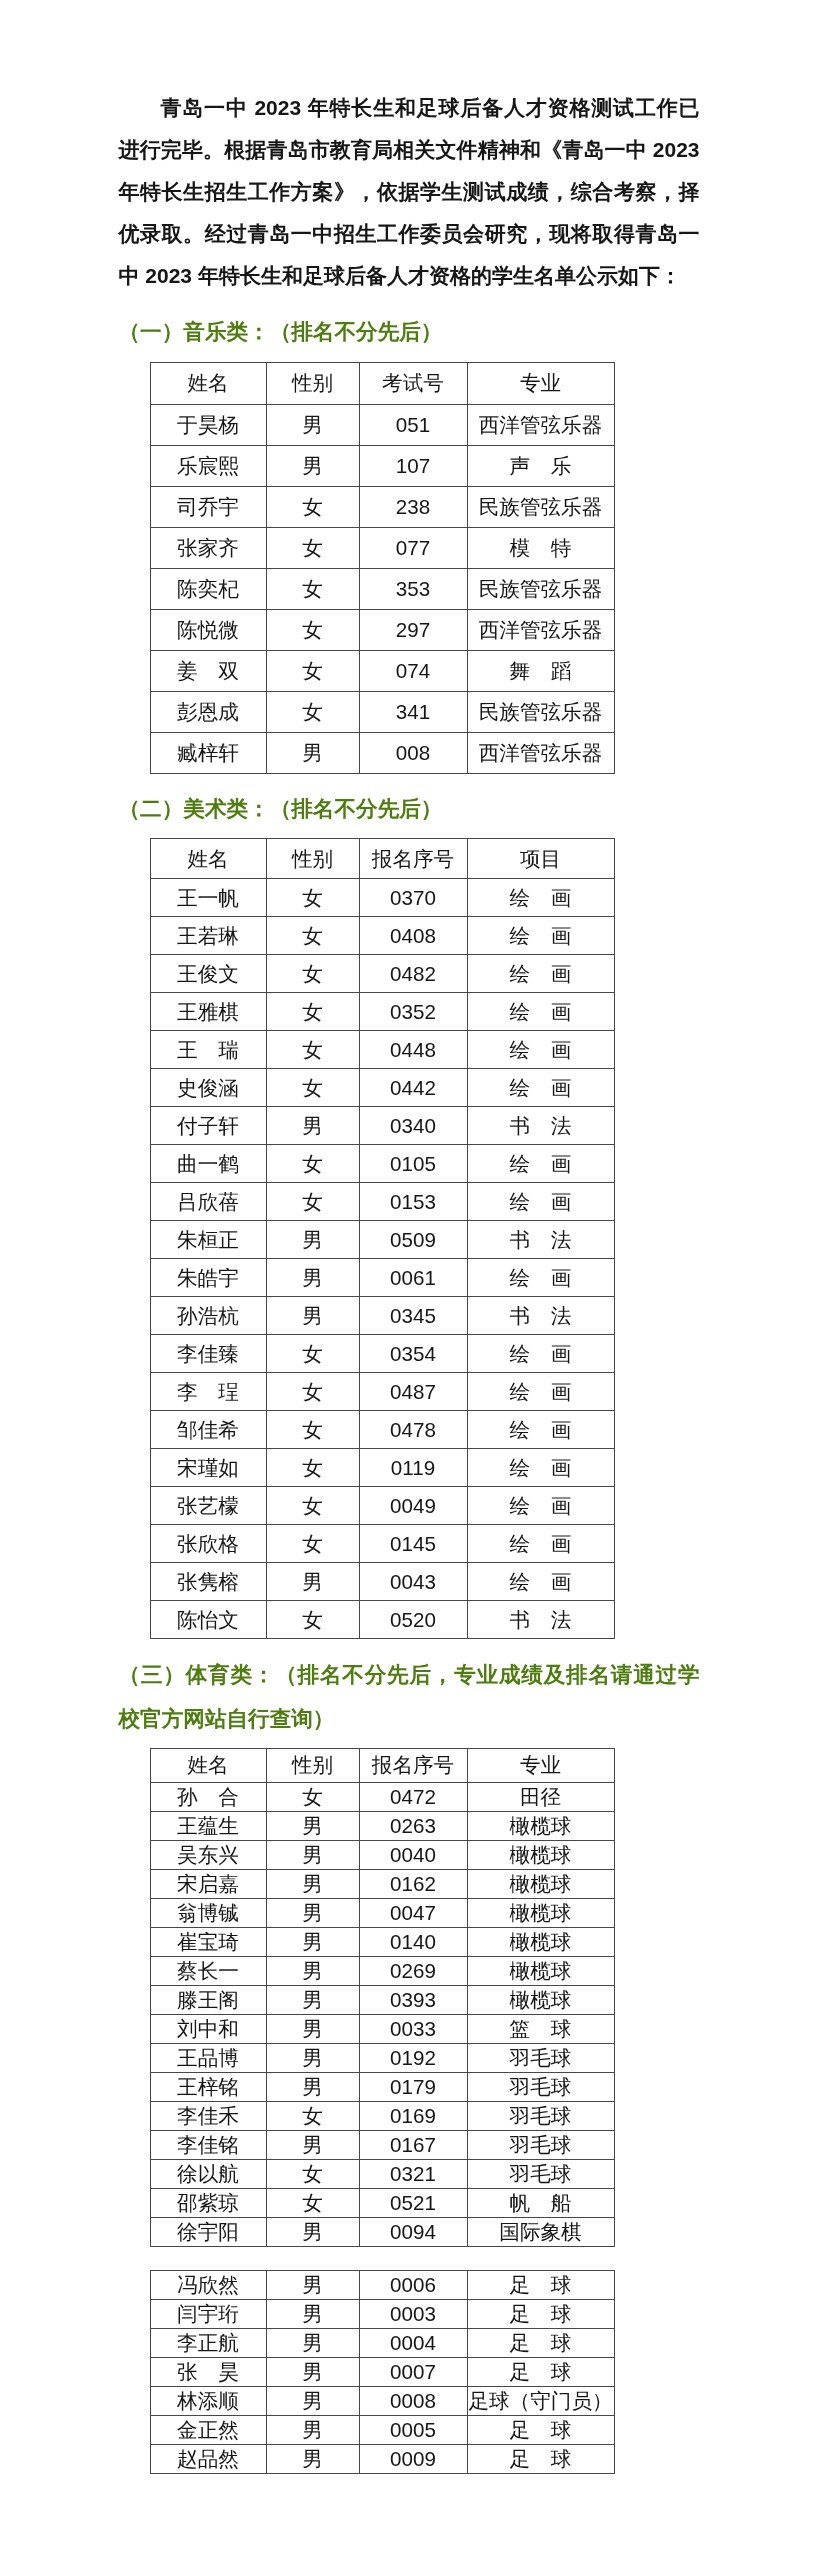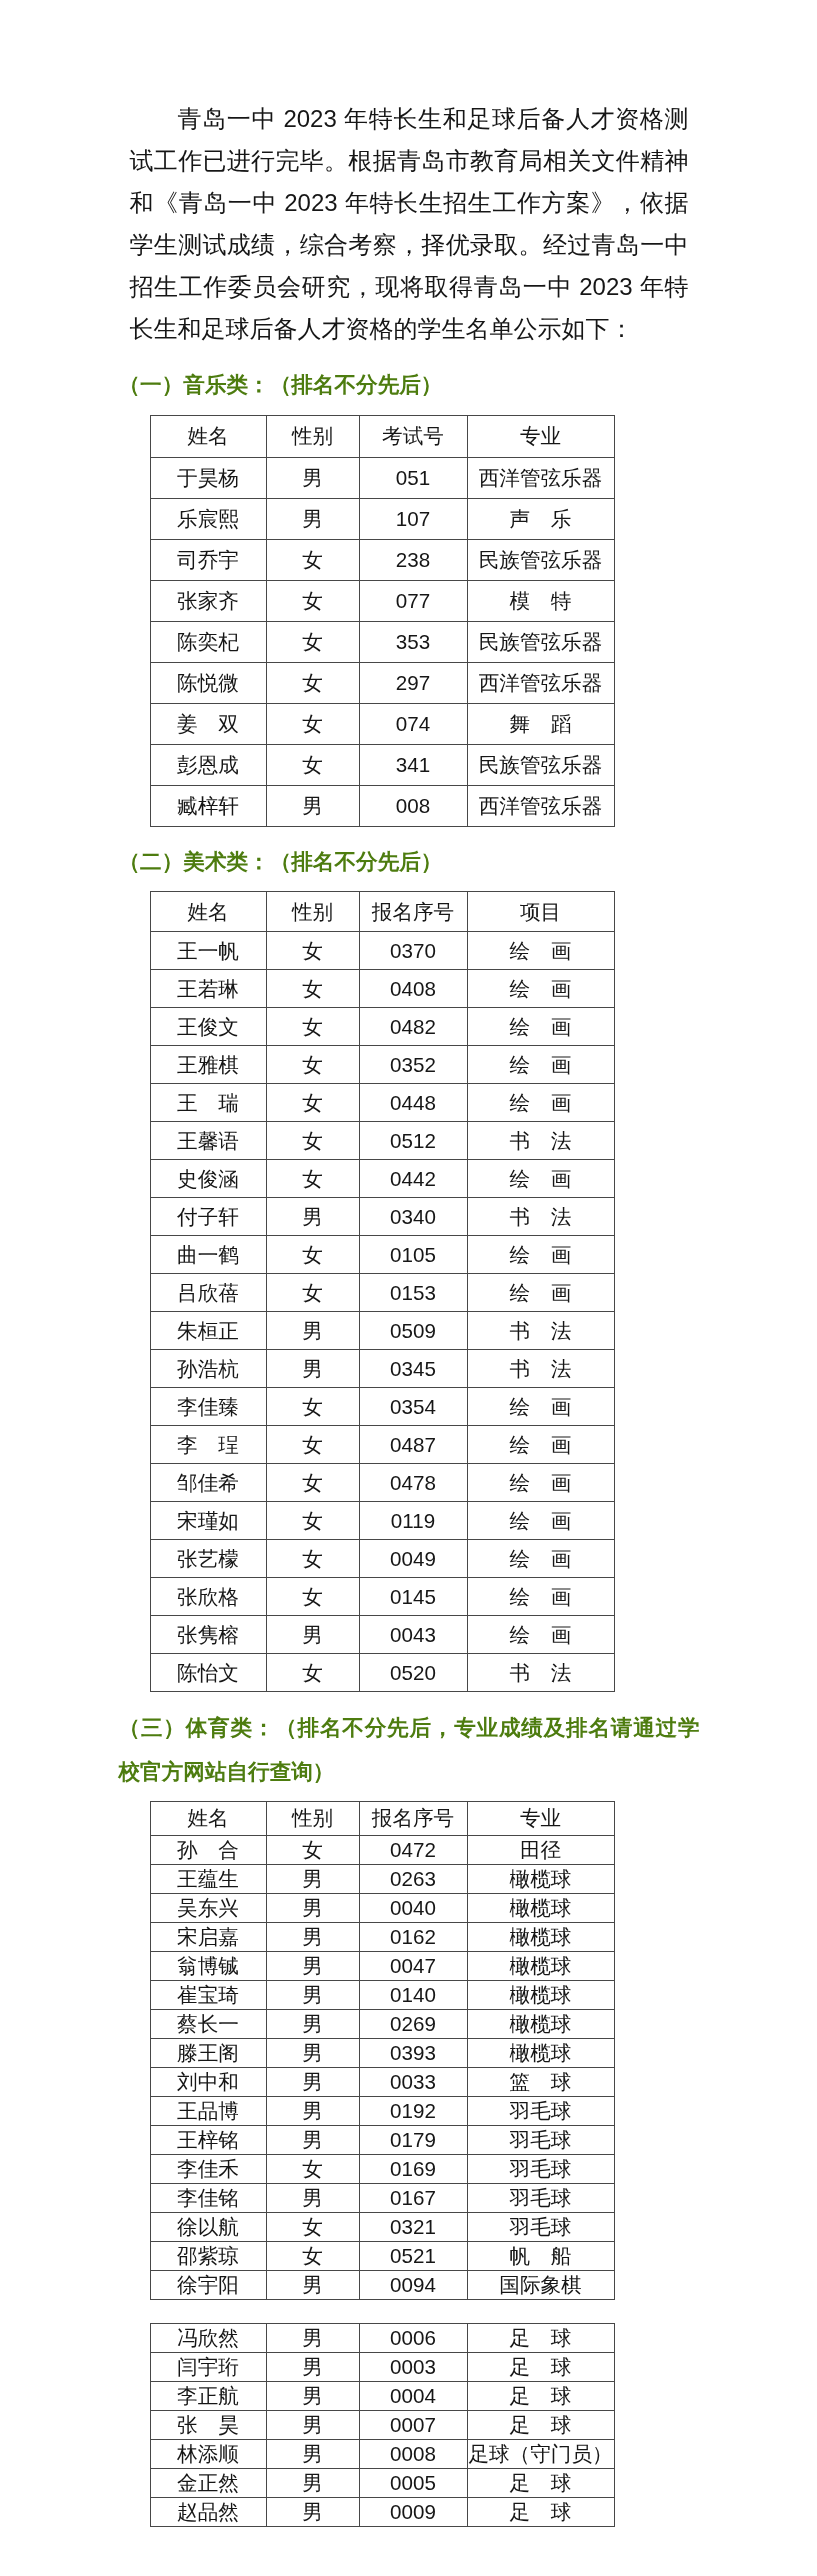--- a/index.html
+++ b/index.html
@@ -1,18 +1,18 @@
 <!DOCTYPE html>
 <html style="font-size:8.2px"><head>
 <meta charset="utf-8">
 <style>
   html,body{margin:0;padding:0;background:#ffffff;}
   body{width:818px;font-family:"Liberation Sans","DejaVu Sans",sans-serif;color:#161616;}
   .page{width:581px;margin:0 auto;padding:87px 0 58px 0;}
-  .intro{font-size:24px;line-height:42px;text-align:justify;text-indent:2em;margin:11px;}
+  .intro{font-size:21px;line-height:42px;text-align:justify;text-indent:2em;margin:0;font-weight:bold;}
   .sec{font-size:21.6px;font-weight:700;line-height:44px;text-align:justify;margin:13.4px 0 7.2px 0;color:#4d7c0f;}
   table.tbl{border-collapse:collapse;table-layout:fixed;width:464px;margin-left:31px;}
   .tbl th,.tbl td{border:1px solid #474747;text-align:center;vertical-align:middle;
       font-size:20.6px;font-weight:400;padding:0;overflow:hidden;white-space:nowrap;}
   .tbl col.c-name{width:116px;}
   .tbl col.c-gender{width:93px;}
   .tbl col.c-number{width:108px;}
   .tbl col.c-major{width:147px;}
   table.music th{height:41px;}
   table.music td{height:40px;}
@@ -145,26 +145,20 @@
           <td>0352</td>
           <td>绘　画</td>
         </tr>
         <tr>
           <td>王　瑞</td>
           <td>女</td>
           <td>0448</td>
           <td>绘　画</td>
         </tr>
         <tr>
-          <td>王馨语</td>
-          <td>女</td>
-          <td>0512</td>
-          <td>书　法</td>
-        </tr>
-        <tr>
           <td>史俊涵</td>
           <td>女</td>
           <td>0442</td>
           <td>绘　画</td>
         </tr>
         <tr>
           <td>付子轩</td>
           <td>男</td>
           <td>0340</td>
           <td>书　法</td>
@@ -179,20 +173,26 @@
           <td>吕欣蓓</td>
           <td>女</td>
           <td>0153</td>
           <td>绘　画</td>
         </tr>
         <tr>
           <td>朱桓正</td>
           <td>男</td>
           <td>0509</td>
           <td>书　法</td>
+        </tr>
+        <tr>
+          <td>朱皓宇</td>
+          <td>男</td>
+          <td>0061</td>
+          <td>绘　画</td>
         </tr>
         <tr>
           <td>孙浩杭</td>
           <td>男</td>
           <td>0345</td>
           <td>书　法</td>
         </tr>
         <tr>
           <td>李佳臻</td>
           <td>女</td>

